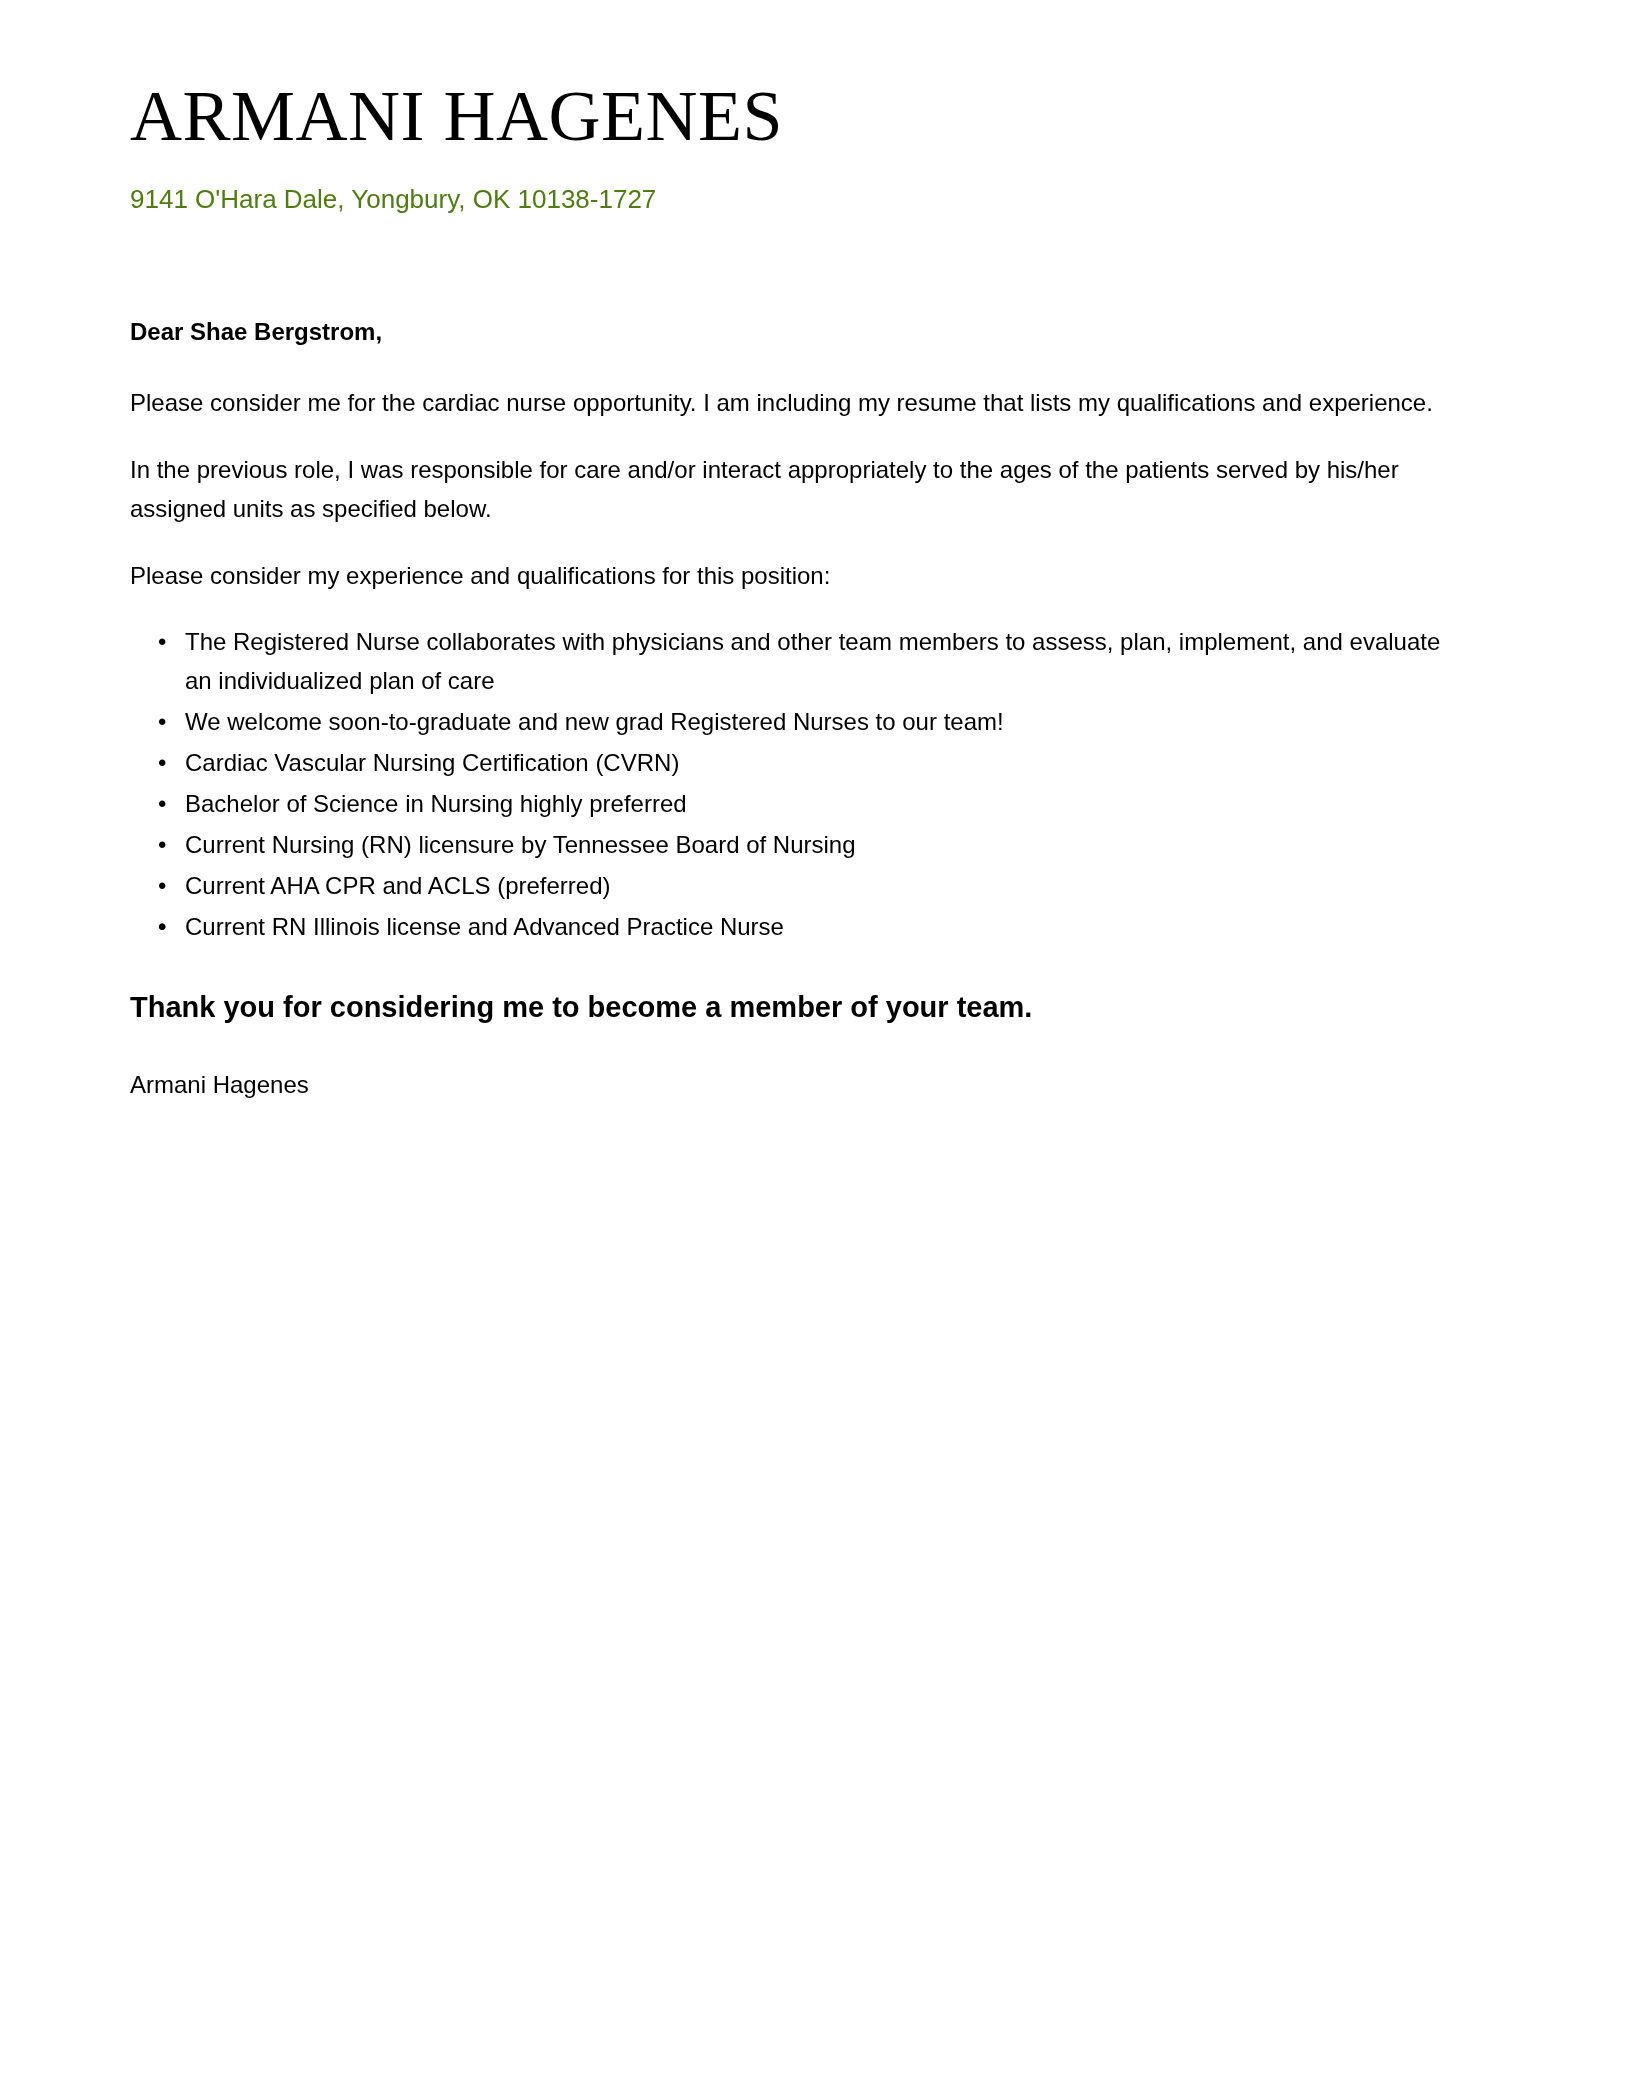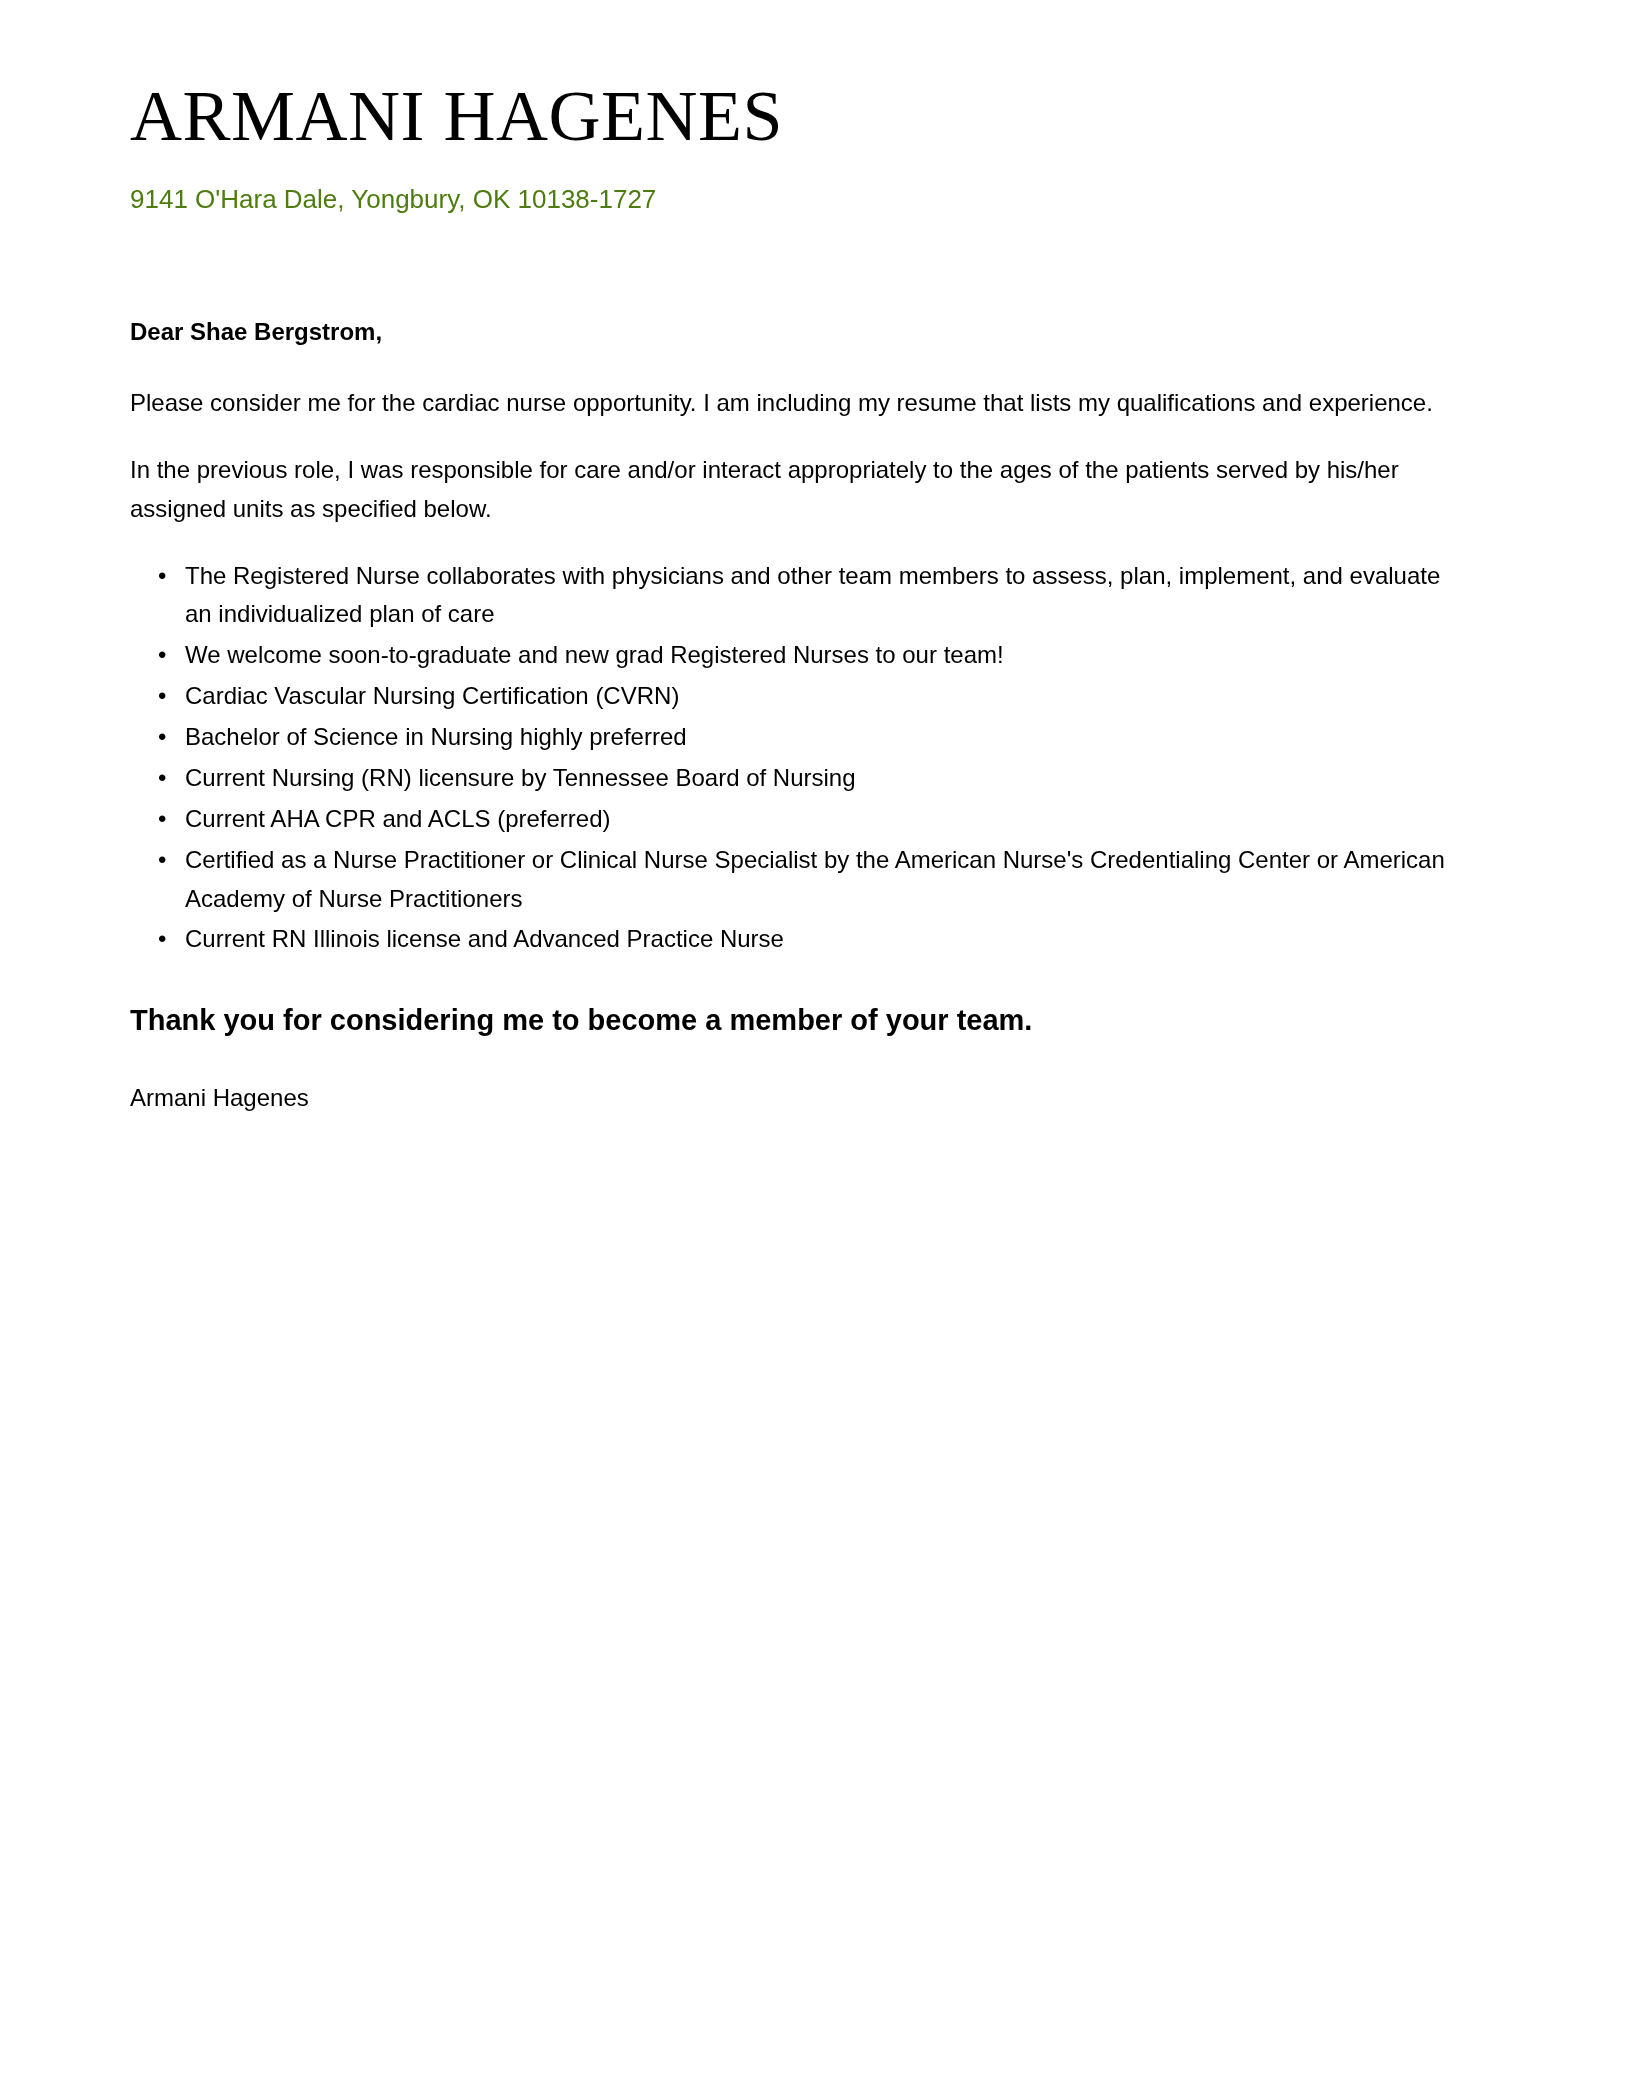--- a/index.html
+++ b/index.html
@@ -122,20 +122,21 @@
     <div class="sender-address">9141 O'Hara Dale, Yongbury, OK 10138-1727</div>
 
     <div class="body-block">
 
       <div class="salutation">Dear Shae Bergstrom,</div>
 
       <p class="para">Please consider me for the cardiac nurse opportunity. I am including my resume that lists my qualifications and experience.</p>
 
       <p class="para">In the previous role, I was responsible for care and/or interact appropriately to the ages of the patients served by his/her assigned units as specified below.</p>
 
+      <p class="para">Please consider my experience and qualifications for this position:</p>
 
       <ul class="qual-list">
         <li>
           <span class="bullet-dot">•</span>
           <span>The Registered Nurse collaborates with physicians and other team members to assess, plan, implement, and evaluate an individualized plan of care</span>
         </li>
         <li>
           <span class="bullet-dot">•</span>
           <span>We welcome soon-to-graduate and new grad Registered Nurses to our team!</span>
         </li>
@@ -150,21 +151,20 @@
         <li>
           <span class="bullet-dot">•</span>
           <span>Current Nursing (RN) licensure by Tennessee Board of Nursing</span>
         </li>
         <li>
           <span class="bullet-dot">•</span>
           <span>Current AHA CPR and ACLS (preferred)</span>
         </li>
         <li>
           <span class="bullet-dot">•</span>
-          <span>Certified as a Nurse Practitioner or Clinical Nurse Specialist by the American Nurse's Credentialing Center or American Academy of Nurse Practitioners</span>
         </li>
         <li>
           <span class="bullet-dot">•</span>
           <span>Current RN Illinois license and Advanced Practice Nurse</span>
         </li>
       </ul>
 
       <div class="closing-bold">Thank you for considering me to become a member of your team.</div>
 
       <div class="signoff">

